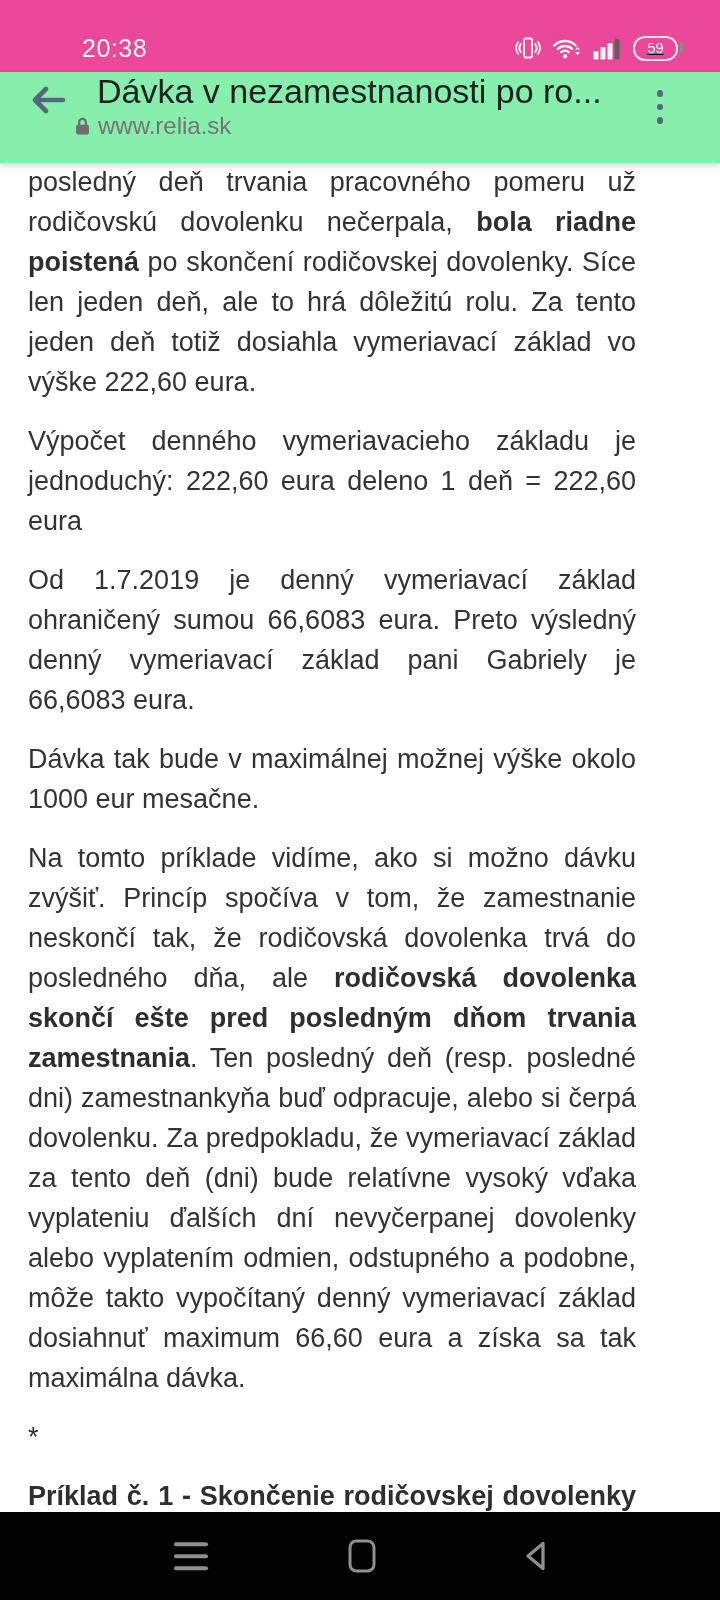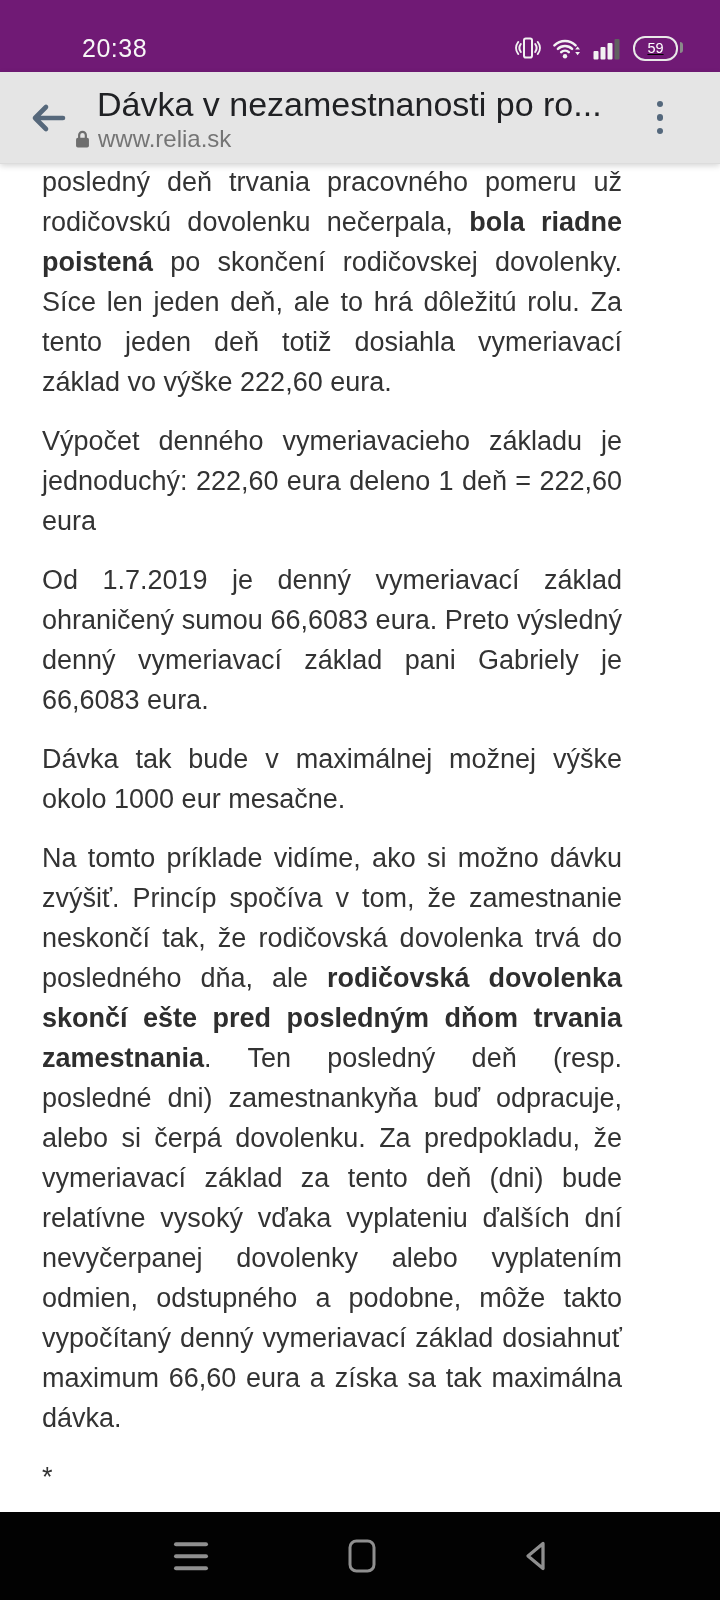--- a/index.html
+++ b/index.html
@@ -4,60 +4,60 @@
 <style>
   html,body{margin:0;padding:0;background:#fff;}
   .screen{
     position:relative;width:720px;height:1600px;overflow:hidden;
     background:#ffffff;font-family:"Liberation Sans",sans-serif;
     -webkit-font-smoothing:antialiased;
   }
   
   .status-bar{
     position:absolute;top:0;left:0;width:720px;height:72px;
-    background:#701a75;box-sizing:border-box;
+    background:#ec4899;box-sizing:border-box;
     display:flex;align-items:center;justify-content:space-between;
     padding:24px 42px 0 82px;
   }
   .time{color:#f7f7f7;font-size:25px;font-weight:500;letter-spacing:.5px;}
   .status-icons{display:flex;align-items:center;gap:11px;}
   .battery{
     position:relative;width:41px;height:21px;border:2.5px solid #e9e9e9;
     border-radius:12px;display:flex;align-items:center;justify-content:center;text-decoration:underline;
   }
   .battery::after{
     content:"";position:absolute;right:-7px;top:4.5px;width:3.5px;height:11px;
     background:#8a8a8a;border-radius:0 3px 3px 0;
   }
   .battery span{color:#fff;font-size:14.5px;font-weight:500;}
   
   .browser-header{
-    position:absolute;top:72px;left:0;width:720px;height:92px;background:#e5e5e5;
-    display:flex;align-items:center;box-sizing:border-box;padding:0 0 0 24px;
+    position:absolute;top:72px;left:0;width:720px;height:92px;background:#86efac;
+    display:flex;align-items:flex-start;box-sizing:border-box;padding:0 0 0 24px;
     border-bottom:1px solid #dcdcdc;box-shadow:0 2px 6px rgba(0,0,0,.16);
     z-index:5;
   }
   .back-btn{width:48px;height:56px;display:flex;align-items:center;justify-content:center;flex:none;}
   .title-block{margin-left:2px;overflow:hidden;flex:1;}
   .page-title{
     margin-left:23px;color:#202124;font-size:34px;line-height:38px;
     white-space:nowrap;overflow:hidden;
   }
   .url-row{display:flex;align-items:center;margin-top:4px;height:24px;}
   .url-row .lock{flex:none;margin-right:7px;display:flex;}
   .site-url{color:#757575;font-size:24px;}
   .menu-btn{
     flex:none;width:40px;height:70px;margin-right:40px;
     display:flex;flex-direction:column;align-items:center;justify-content:center;gap:7px;
   }
   .menu-btn i{width:6.5px;height:6.5px;border-radius:50%;background:#54687c;}
   
   .content{
     position:absolute;top:164px;left:0;width:664px;height:1348px;
-    overflow:hidden;box-sizing:border-box;padding:0 42px;background:#fff;
+    overflow:hidden;box-sizing:border-box;padding:0 28px;background:#fff;
   }
   .article{margin-top:-2px;}
   .para{
     margin:0 0 19px 0;color:#333333;font-size:27px;line-height:40px;
     text-align:justify;letter-spacing:0;
   }
   .para b{font-weight:700;color:#2e2e2e;}
   .para.sep{text-align:left;}
   
   .nav-bar{

